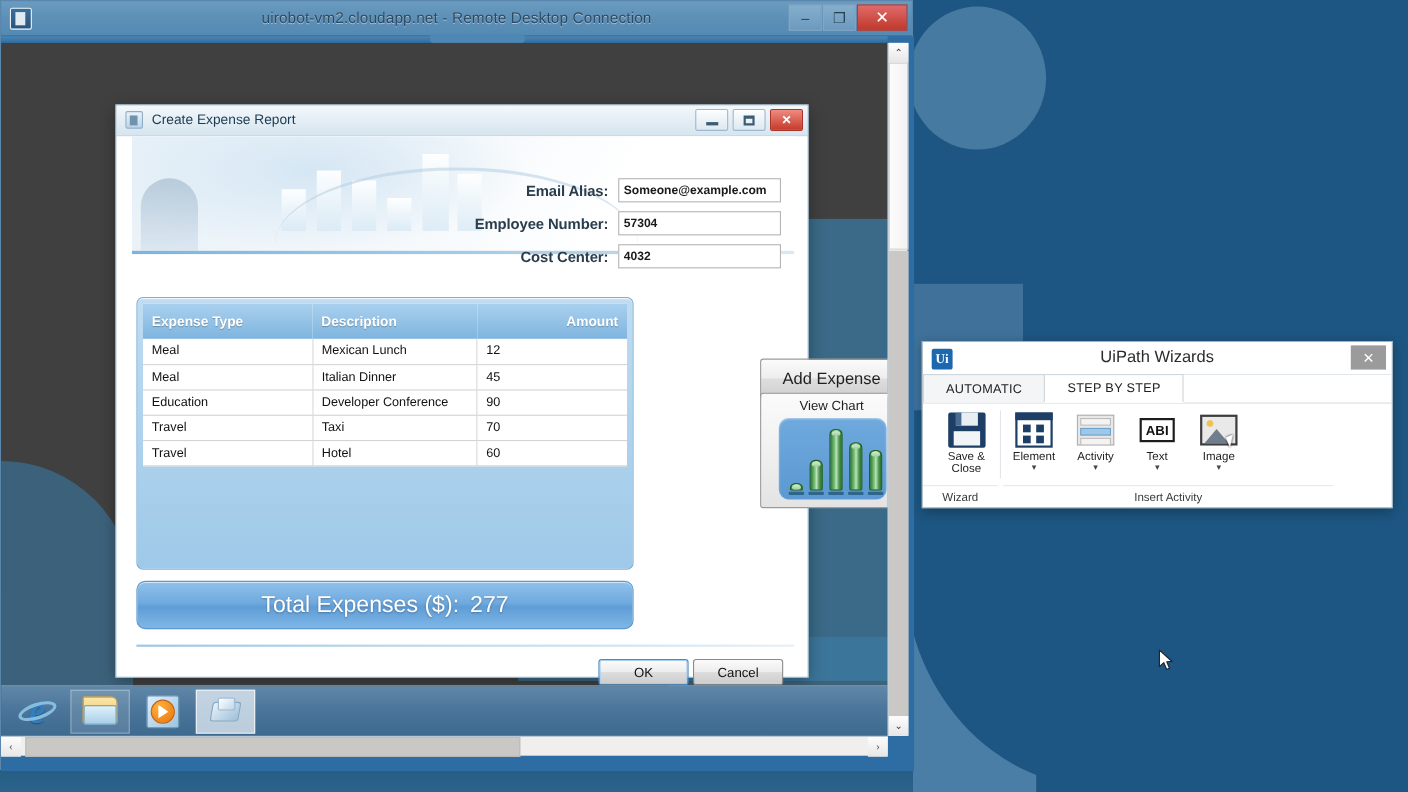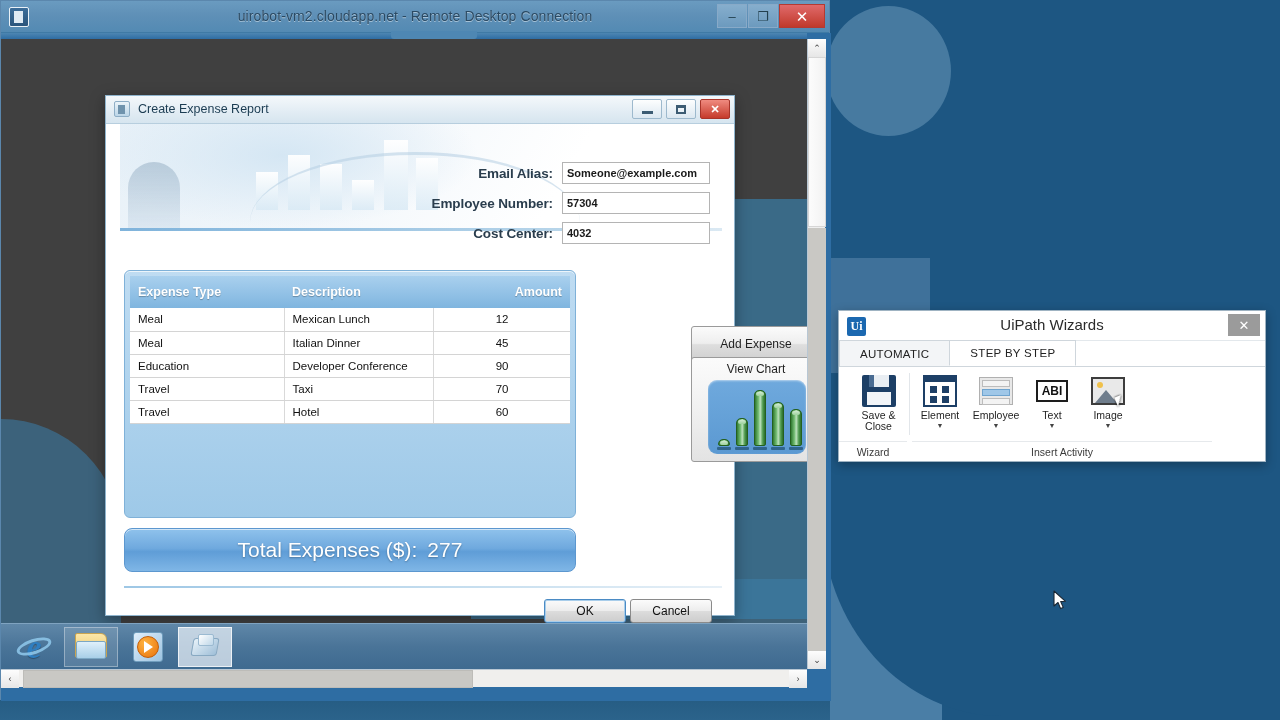--- a/index.html
+++ b/index.html
@@ -355,29 +355,29 @@
     border:none;
   }
   #ed-table thead th.num { text-align:right; }
   #ed-table tbody td {
     height:23px; font-size:11.5px; color:#111;
     padding:0 8px; background:#fff;
     border-bottom:1px solid #d4d4d4;
     border-right:1px solid #d9d9d9;
     white-space:nowrap; overflow:hidden;
   }
-  #ed-table tbody td.num { text-align:center; border-right:none; }
+  #ed-table tbody td.num { text-align:left; border-right:none; }
   #ed-table tbody tr td:first-child { border-left:none; }
 
   
   #btn-add-expense {
     position:absolute; left:585px; top:202px; width:130px; height:36px;
     background: linear-gradient(180deg,#fbfbfb 0%, #eeeeee 48%, #dedede 52%, #cfcfcf 100%);
     border:1px solid #9a9a9a; border-radius:3px;
-    font-size:12px; color:#1f1f1f;
+    font-size:15px; color:#1f1f1f;
     display:flex; align-items:center; justify-content:center;
   }
   #view-chart-panel {
     position:absolute; left:585px; top:233px; width:130px; height:105px;
     background: linear-gradient(180deg,#fbfbfb 0%, #f0f0f0 52%, #e3e3e3 100%);
     border:1px solid #9a9a9a; border-radius:3px;
   }
   #view-chart-label {
     position:absolute; left:0; right:0; top:4px;
     text-align:center; font-size:12px; color:#1f1f1f;
@@ -792,21 +792,21 @@
           <div class="caret">▼</div>
         </div>
 
         <div class="rb-item">
           <div class="ic ic-ctrl">
             <div class="frame"></div>
             <div class="row" style="top:5px;"></div>
             <div class="row sel" style="top:14px;"></div>
             <div class="row" style="top:23px;"></div>
           </div>
-          <div class="lbl">Employee</div>
+          <div class="lbl">Activity</div>
           <div class="caret">▼</div>
         </div>
 
         <div class="rb-item">
           <div class="ic ic-txt">
             <div class="frame">ABI</div>
           </div>
           <div class="lbl">Text</div>
           <div class="caret">▼</div>
         </div>

